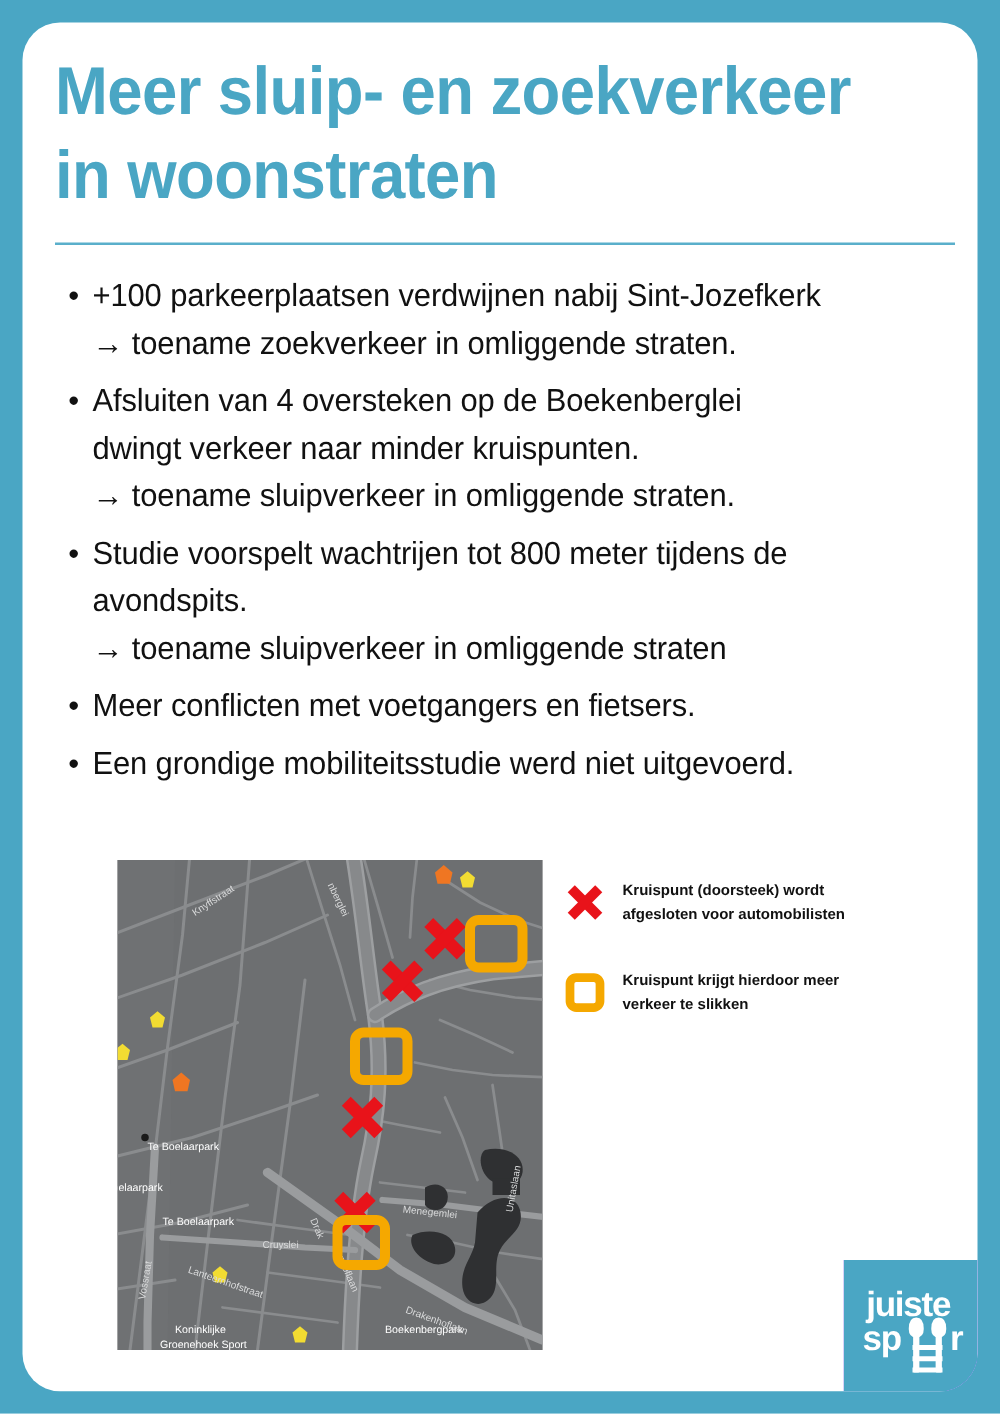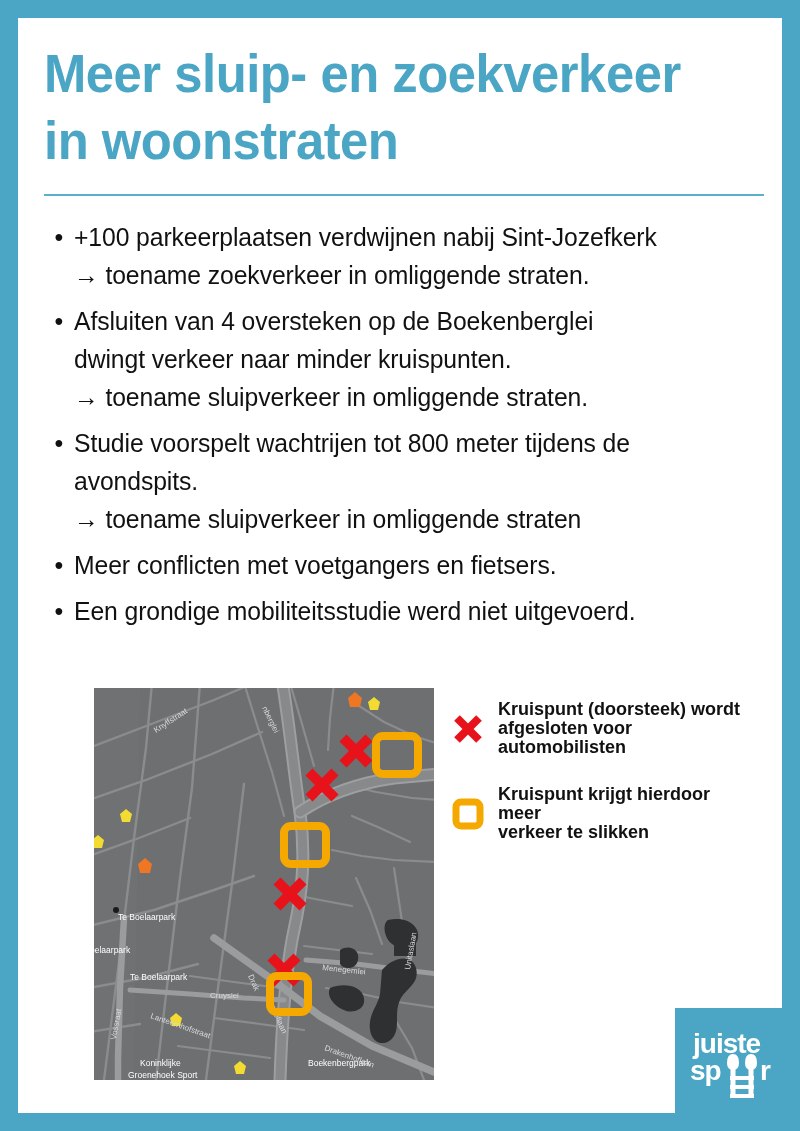--- a/index.html
+++ b/index.html
@@ -16,20 +16,21 @@
     width: 800px; height: 1131px;
     background: #4aa6c4;
     overflow: hidden;
   }
   #inner {
     position: absolute;
     left: 18px; top: 18px;
     width: 764px; height: 1095px;
     background: #ffffff;
     overflow: hidden;
+    border-radius: 30px;
   }
 
   
   #title {
     position: absolute;
     left: 26px; top: 22px;
     width: 720px;
     color: #4aa6c4;
     font-family: "Liberation Sans Narrow", "Liberation Sans", sans-serif;
     font-weight: bold;
@@ -102,21 +103,21 @@
   .legend-icon {
     flex: 0 0 auto;
     width: 48px; height: 44px;
     display: flex; align-items: center; justify-content: center;
   }
   .legend-label {
     flex: 1 1 auto;
     color: #111111;
     font-family: "Liberation Sans Narrow", "Liberation Sans", sans-serif;
     font-weight: bold;
-    font-size: 18px;
+    font-size: 12px;
     line-height: 19px;
     white-space: pre-line;
     padding-left: 6px;
   }
 
   
   #logo {
     position: absolute;
     right: 0px; bottom: 0px;
     width: 107px; height: 105px;

